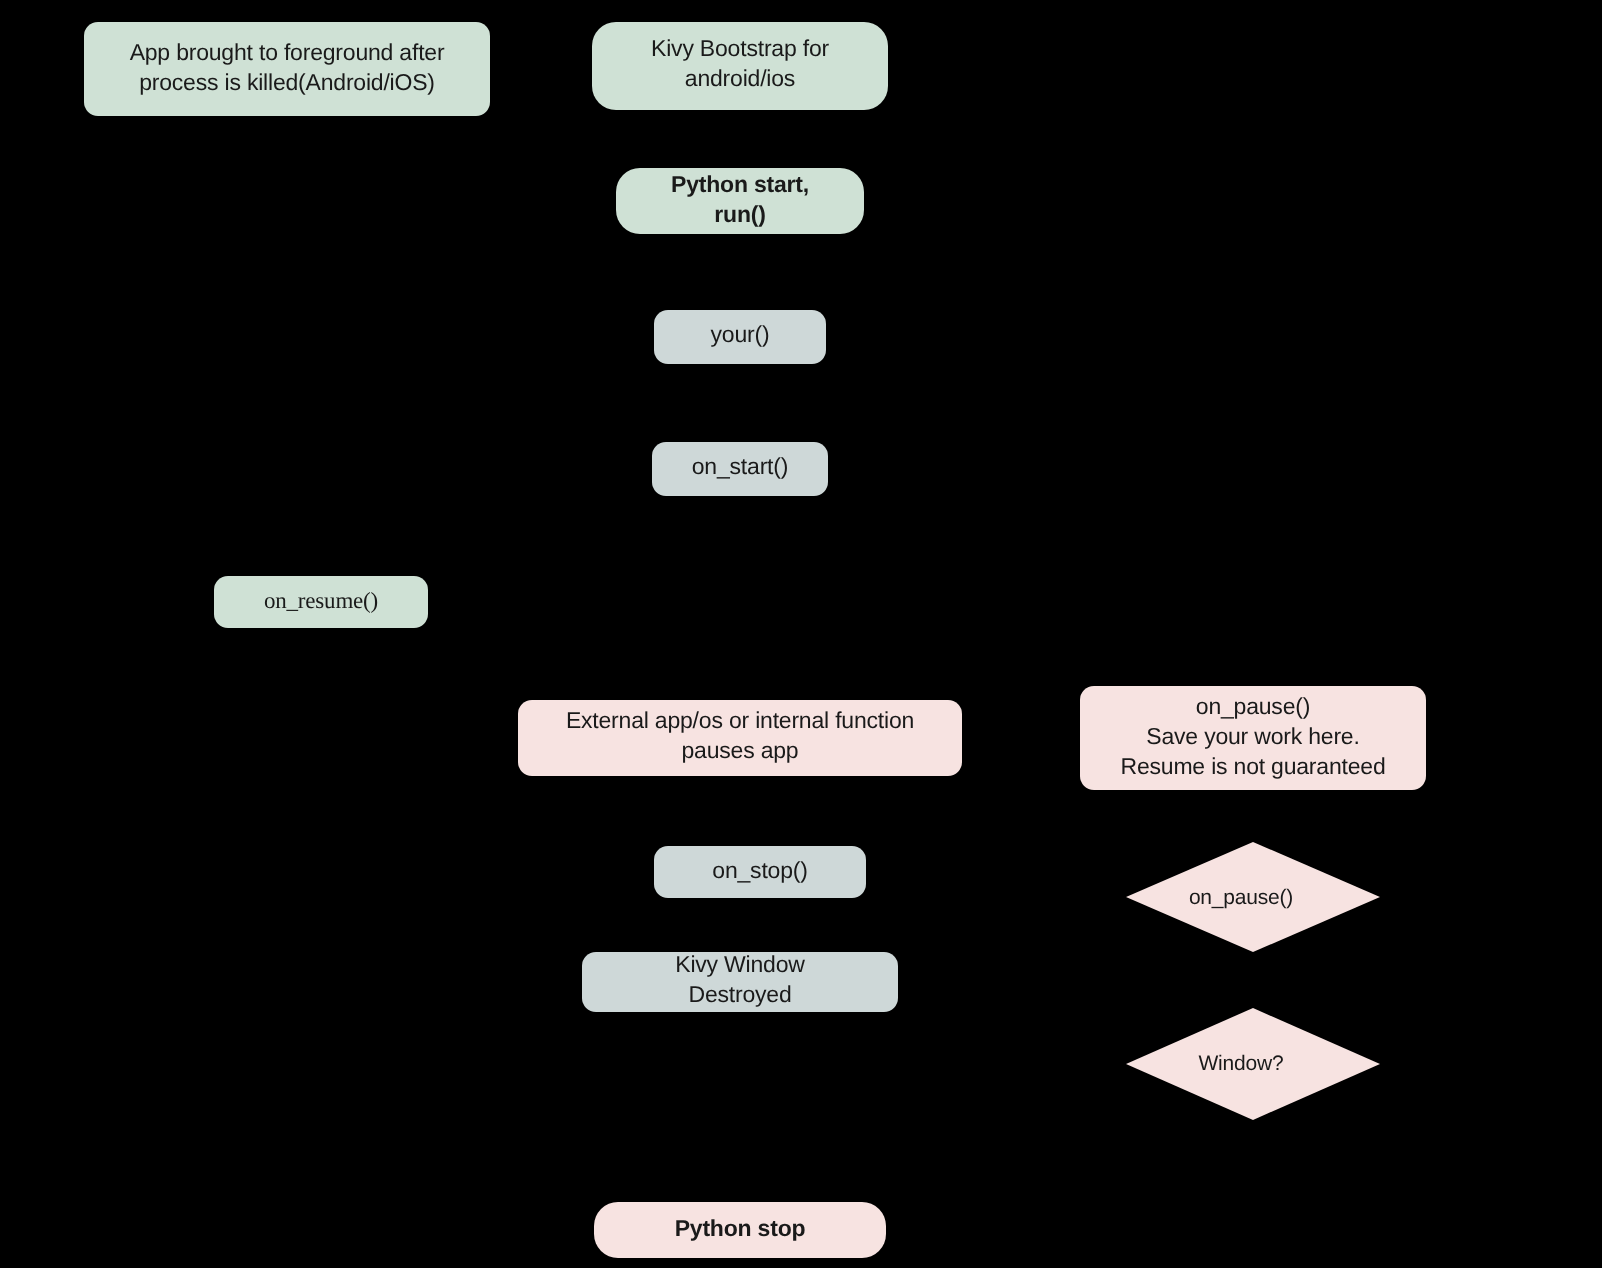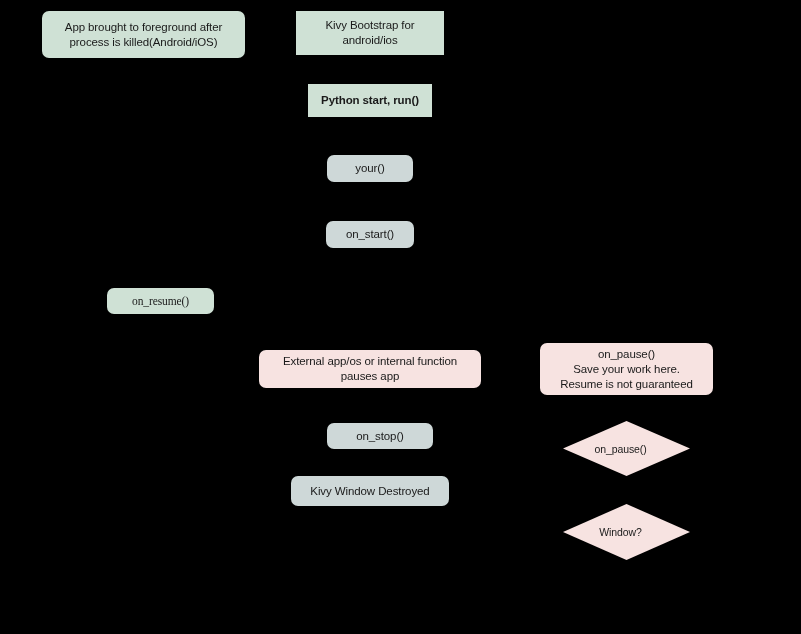--- a/index.html
+++ b/index.html
@@ -18,29 +18,29 @@
   .node {
     position: absolute;
     box-sizing: border-box;
     display: flex;
     align-items: center;
     justify-content: center;
     text-align: center;
     color: #1a1a1a;
     font-size: 11.5px;
     line-height: 15px;
-    padding: 2px 6px;
+    padding: 2px 20px;
     letter-spacing: -0.1px;
     white-space: pre-line;
   }
   .fill-green   { background: #cfe1d5; }
   .fill-gray    { background: #ced8d8; }
   .fill-pink    { background: #f7e3e1; }
   .round        { border-radius: 7px; }
-  .sharp        { border-radius: 0; }
+  .sharp        { border-radius: 12px; }
   .bold         { font-weight: bold; }
 
   
   .diamond {
     position: absolute;
     display: block;
   }
   .diamond .shape {
     position: absolute;
     inset: 0;
@@ -104,20 +104,23 @@
   </div>
 
   <div class="node fill-gray round" style="left:327px; top:423px; width:106px; height:26px;">
     <span>on_stop()</span>
   </div>
 
   <div class="node fill-gray round" style="left:291px; top:476px; width:158px; height:30px;">
     <span>Kivy Window Destroyed</span>
   </div>
 
+  <div class="node fill-pink sharp bold" style="left:297px; top:601px; width:146px; height:28px;">
+    <span>Python stop</span>
+  </div>
 
   <div class="diamond" style="left:563px; top:421px; width:127px; height:55px;">
     <div class="shape"></div>
     <div class="dlabel">
       <span>on_pause()</span>
     </div>
   </div>
 
   <div class="diamond" style="left:563px; top:504px; width:127px; height:56px;">
     <div class="shape"></div>

